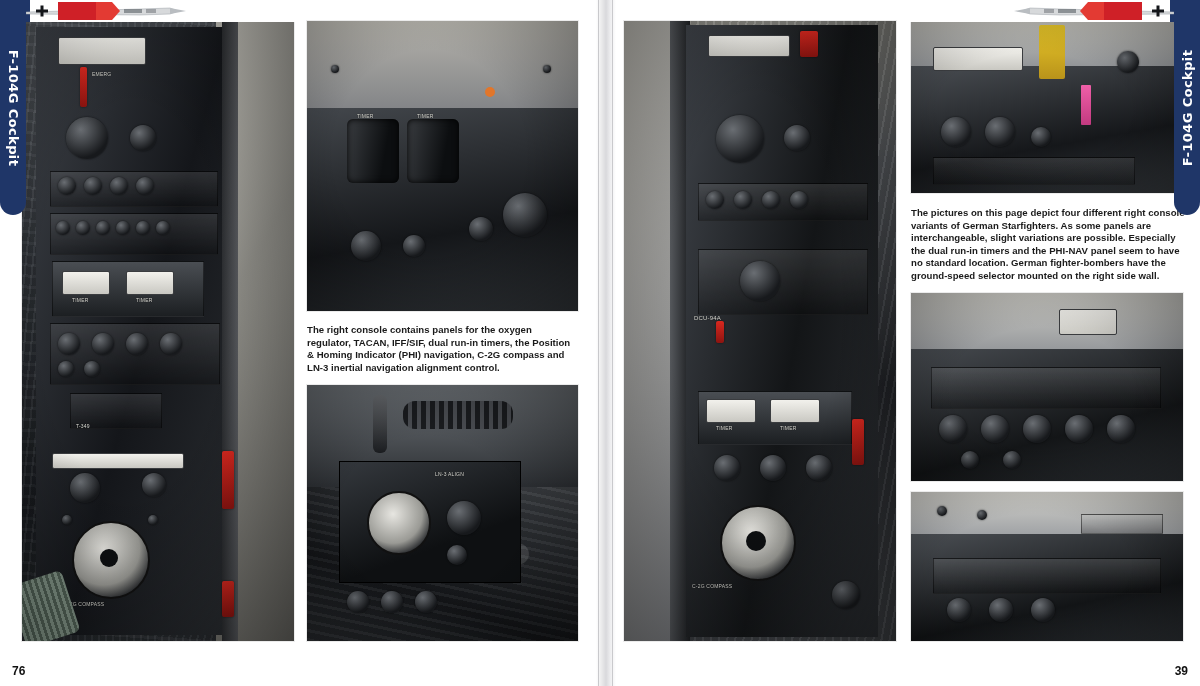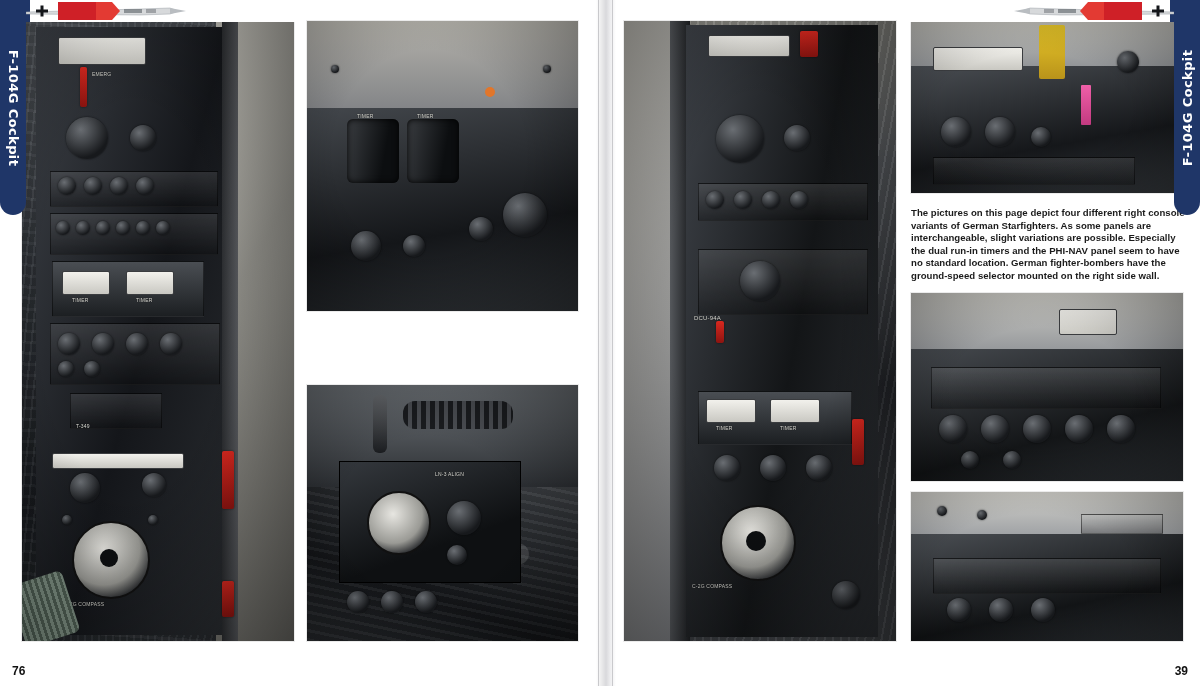--- a/index.html
+++ b/index.html
@@ -256,20 +256,21 @@
         <div class="knob" style="left:162px;top:196px;width:24px;height:24px;"></div>
         <div class="knob" style="left:44px;top:210px;width:30px;height:30px;"></div>
         <div class="knob" style="left:96px;top:214px;width:22px;height:22px;"></div>
 
         <div class="knob" style="left:24px;top:44px;width:8px;height:8px;"></div>
         <div class="knob" style="left:236px;top:44px;width:8px;height:8px;"></div>
         <div style="position:absolute;inset:0;background:radial-gradient(ellipse at 45% 45%,rgba(0,0,0,0) 45%,rgba(0,0,0,.38) 100%);"></div>
       </div>
     </div>
 
+    <div class="caption" style="left:307px;top:324px;width:266px;">The right console contains panels for the oxygen regulator, TACAN, IFF/SIF, dual run-in timers, the Position &amp; Homing Indicator (PHI) navigation, C-2G compass and LN-3 inertial navigation alignment control.</div>
 
     <div class="photo tex-c" style="left:307px;top:385px;width:271px;height:256px;">
       <div class="ph-inner">
         <div style="position:absolute;left:0;top:0;width:100%;height:40%;background:linear-gradient(180deg,#6f7479,#2b2e32);"></div>
 
         <div style="position:absolute;left:96px;top:16px;width:110px;height:28px;background:repeating-linear-gradient(90deg,#1a1c1f 0 5px,#4b4e53 5px 9px);border-radius:12px;"></div>
 
         <div style="position:absolute;left:66px;top:10px;width:14px;height:58px;border-radius:6px;background:linear-gradient(180deg,#6a6d71,#1a1c1f);"></div>
 
         <div style="position:absolute;left:32px;top:76px;width:180px;height:120px;background:linear-gradient(160deg,#34383d,#0e1012 65%);border:1px solid #000;"></div>

